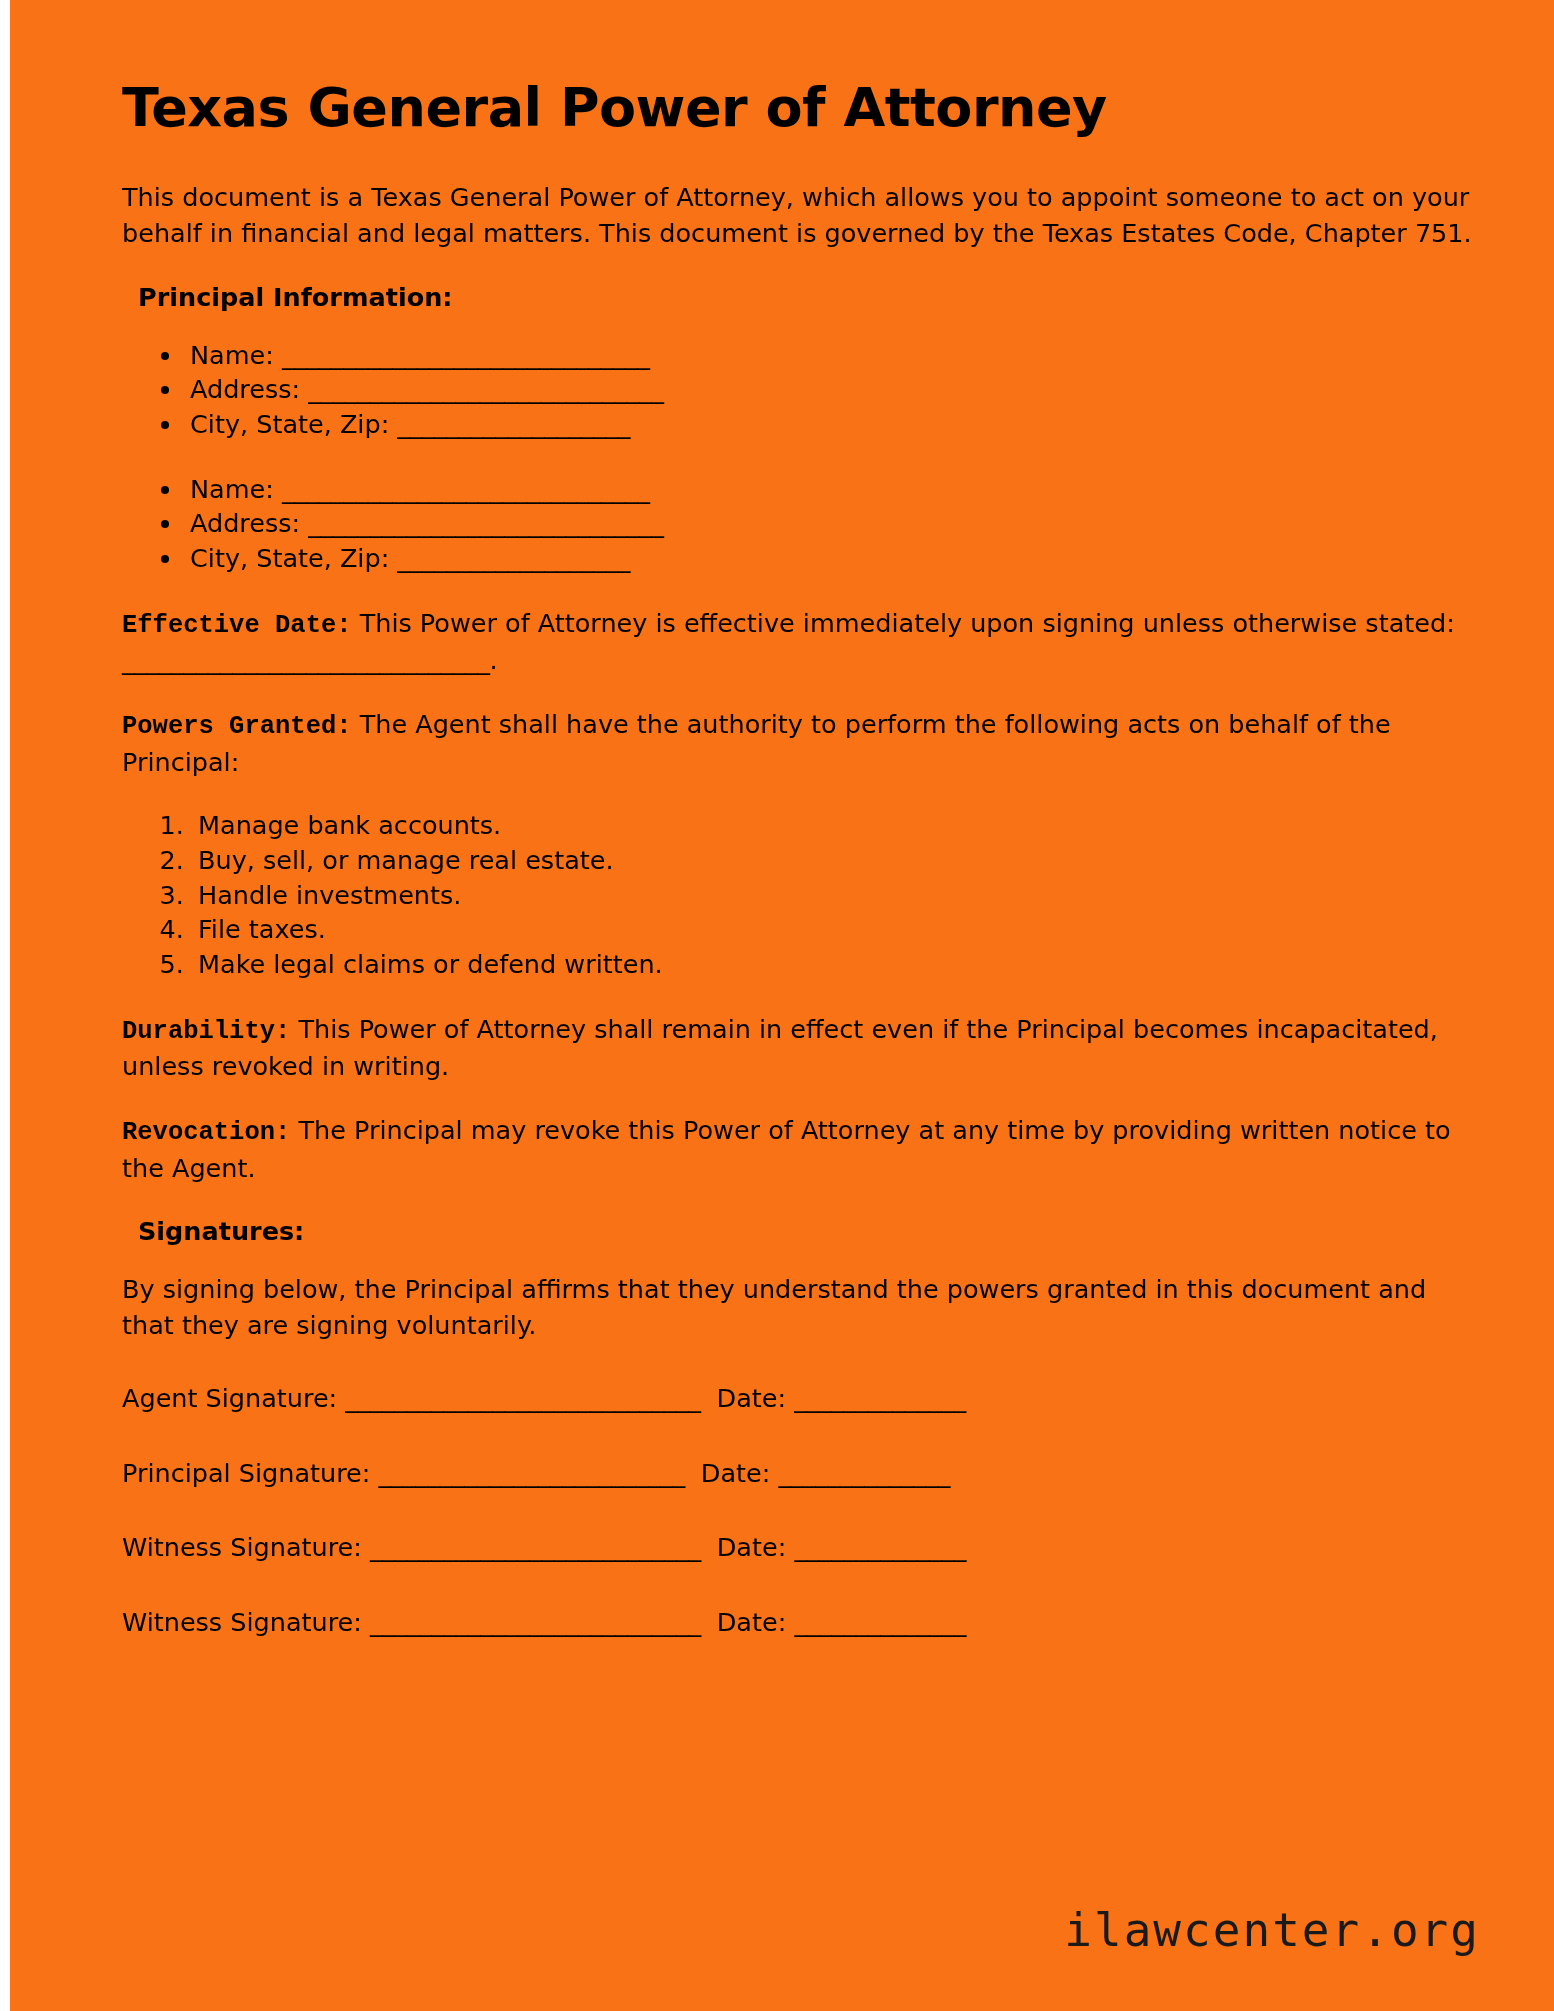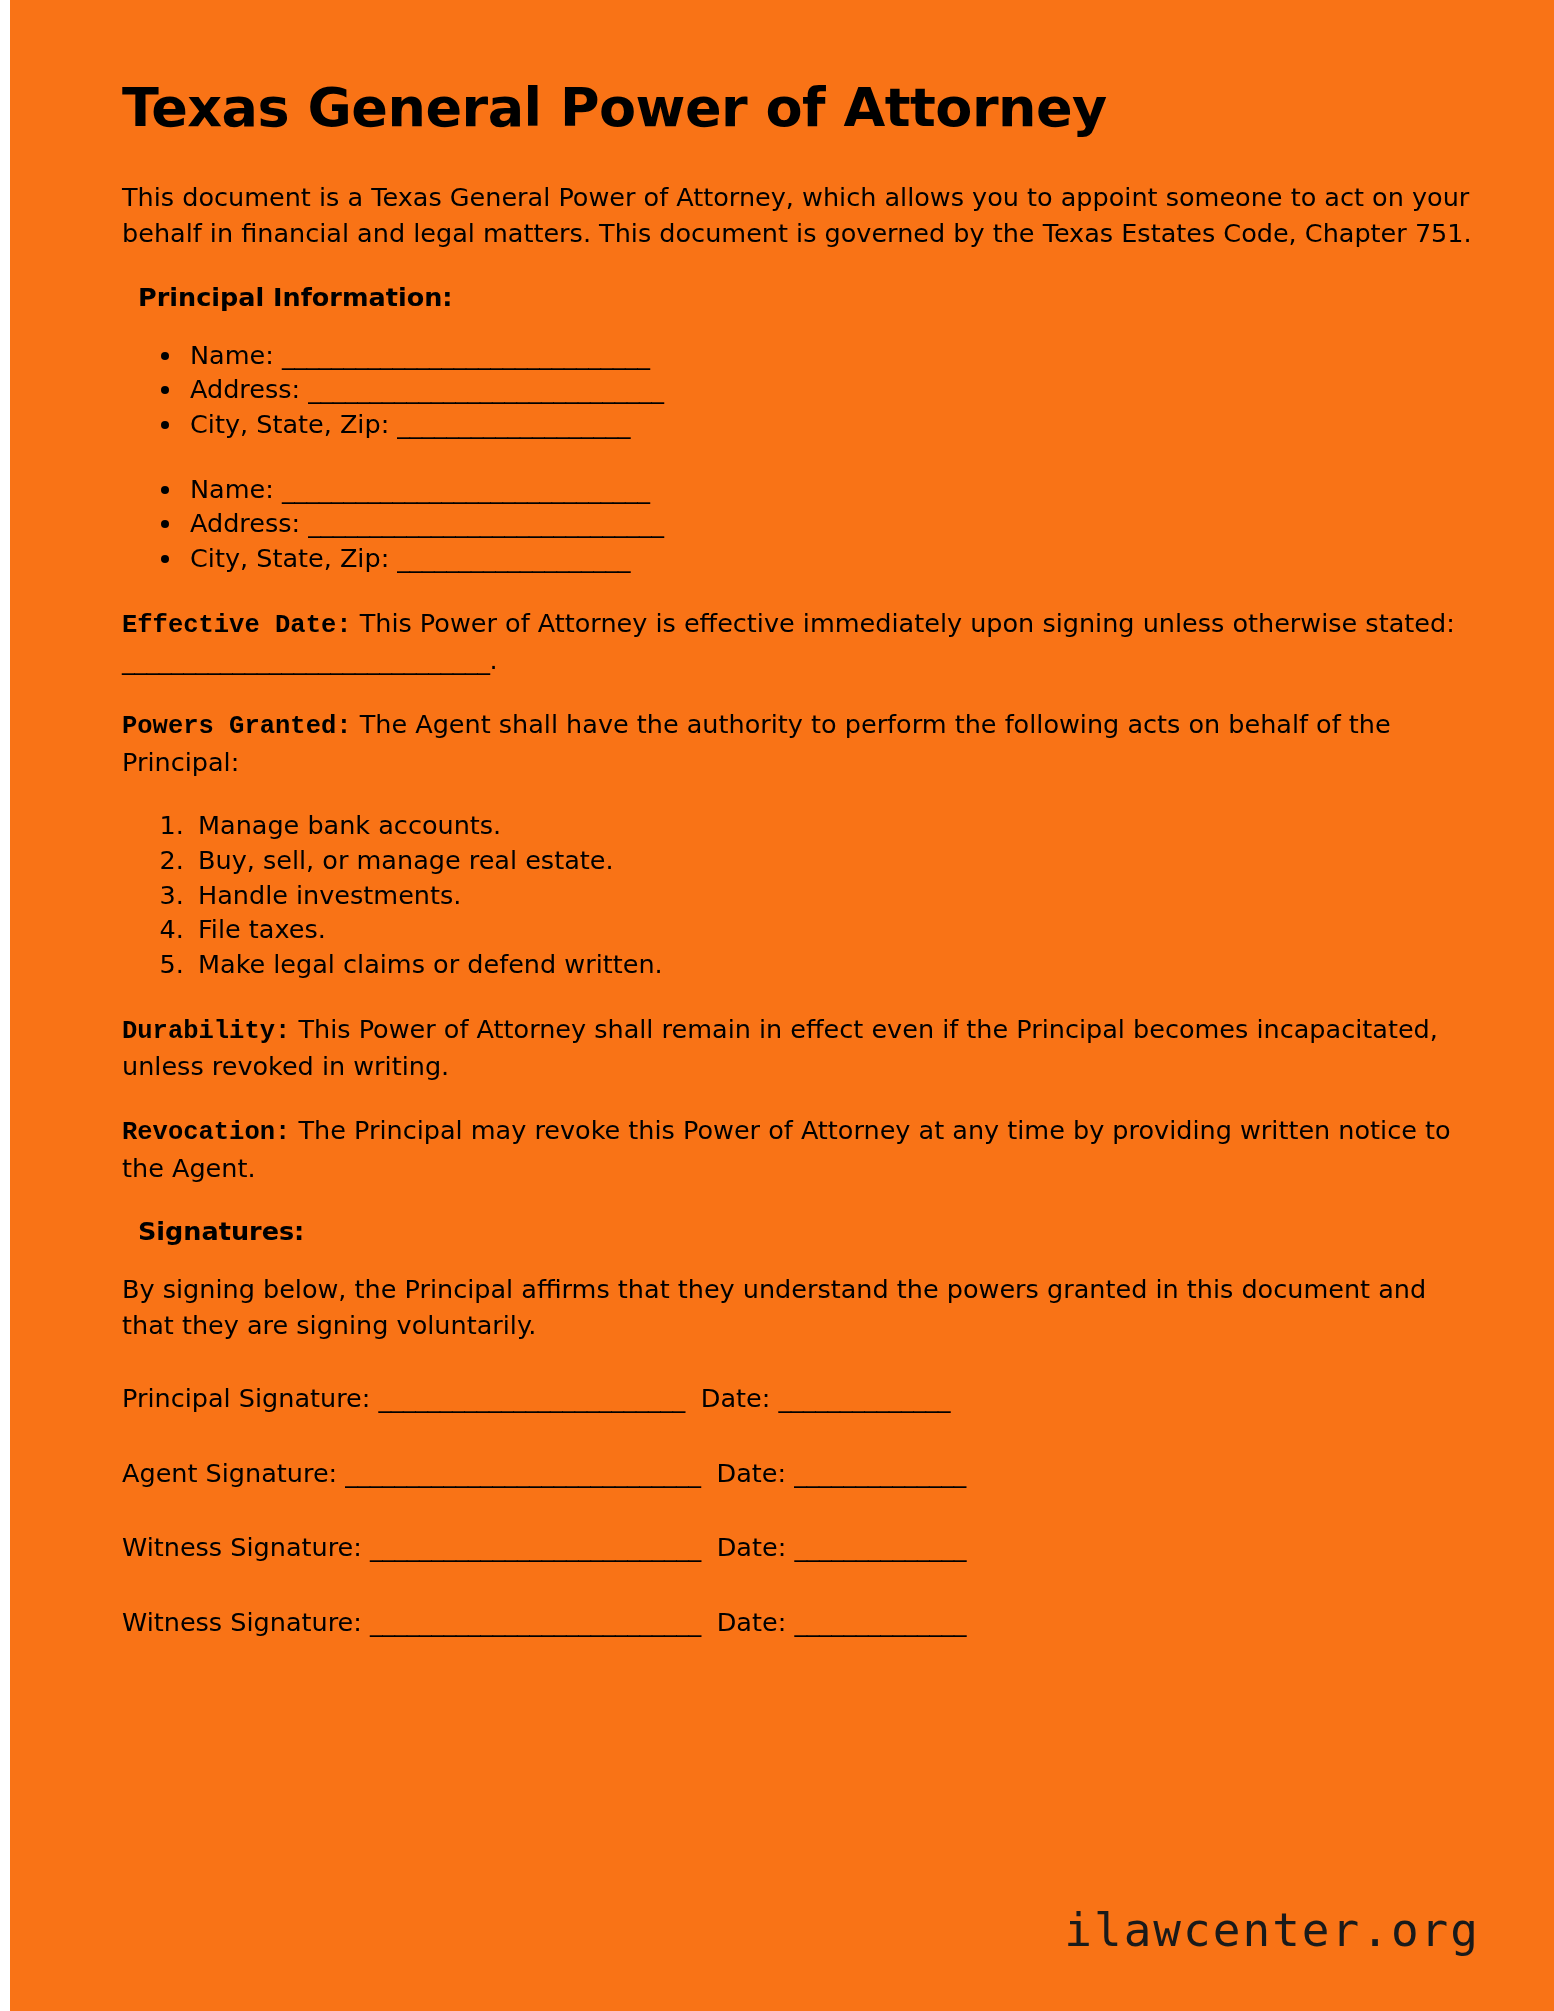--- a/index.html
+++ b/index.html
@@ -118,21 +118,21 @@
 
   <p class="body-text"><span class="lead">Durability:</span><span> This Power of Attorney shall remain in effect even if the Principal becomes incapacitated, unless revoked in writing.</span></p>
 
   <p class="body-text"><span class="lead">Revocation:</span><span> The Principal may revoke this Power of Attorney at any time by providing written notice to the Agent.</span></p>
 
   <h2 class="section-head">Signatures:</h2>
 
   <p class="body-text">By signing below, the Principal affirms that they understand the powers granted in this document and that they are signing voluntarily.</p>
 
   <div class="sig-block">
+    <div class="sig-row"><span>Agent Signature:</span> <span class="blank">_____________________________</span><span class="sig-gap"></span><span>Date:</span> <span class="blank">______________</span></div>
     <div class="sig-row"><span>Principal Signature:</span> <span class="blank">_________________________</span><span class="sig-gap"></span><span>Date:</span> <span class="blank">______________</span></div>
-    <div class="sig-row"><span>Agent Signature:</span> <span class="blank">_____________________________</span><span class="sig-gap"></span><span>Date:</span> <span class="blank">______________</span></div>
     <div class="sig-row"><span>Witness Signature:</span> <span class="blank">___________________________</span><span class="sig-gap"></span><span>Date:</span> <span class="blank">______________</span></div>
     <div class="sig-row"><span>Witness Signature:</span> <span class="blank">___________________________</span><span class="sig-gap"></span><span>Date:</span> <span class="blank">______________</span></div>
   </div>
 
   <div class="watermark">ilawcenter.org</div>
 
 </div>
 
 </body></html>

